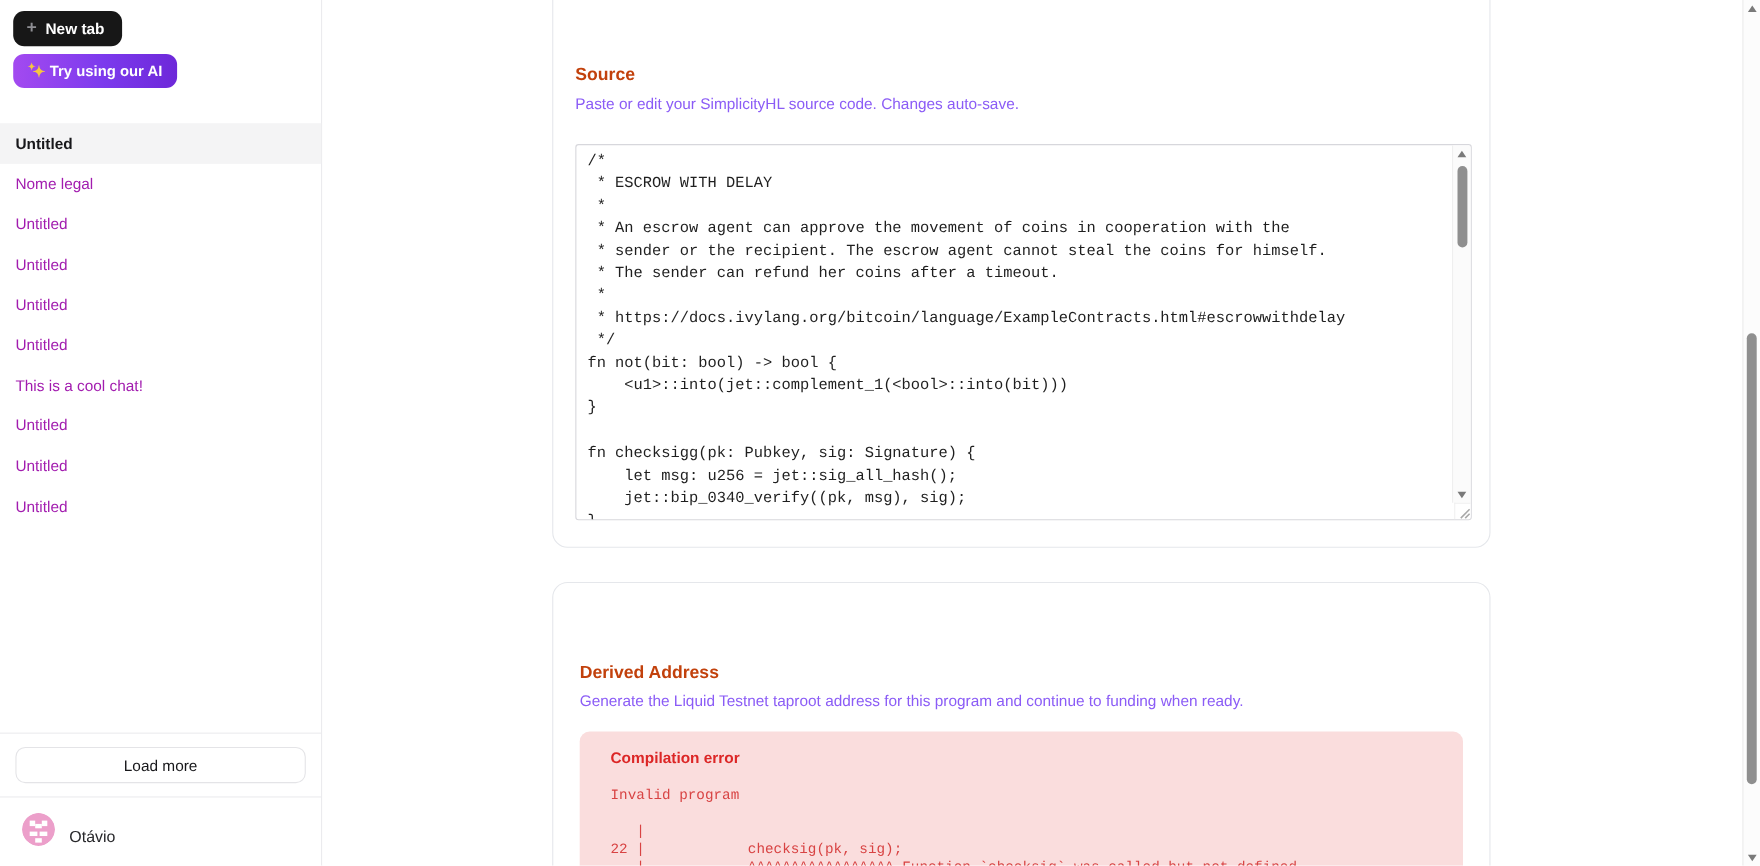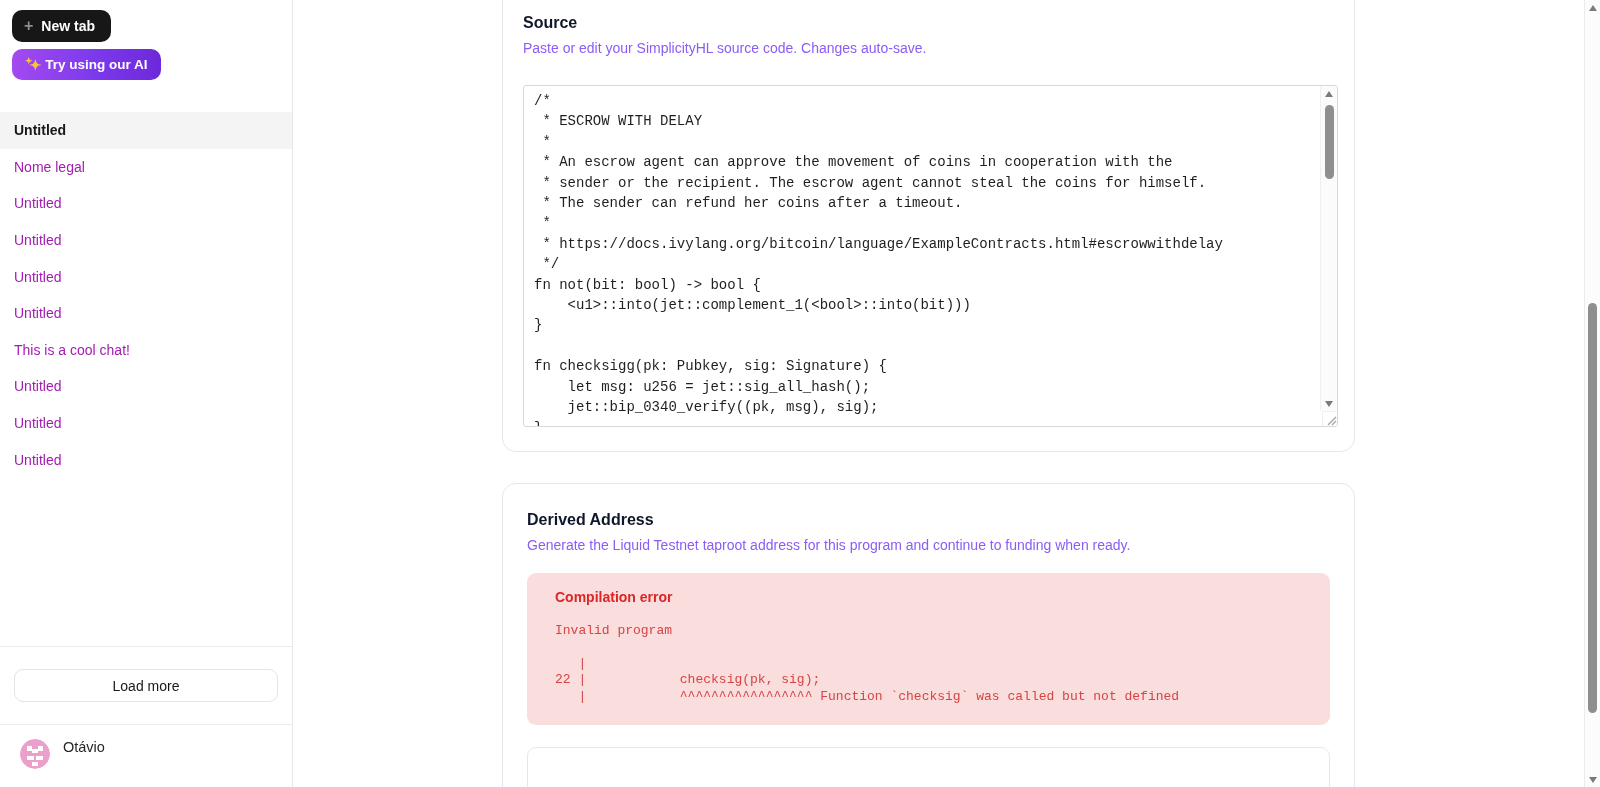--- a/index.html
+++ b/index.html
@@ -50,55 +50,55 @@
     font-size: 14px; color: #a21caf;
     cursor: pointer; white-space: nowrap; overflow: hidden;
   }
   .chat-item.selected {
     background: #f4f4f5; color: #18181b; font-weight: 600;
   }
   .sidebar-spacer { flex: 1; }
 
   .sidebar-loadmore {
     border-top: 1px solid #ebebee;
-    padding: 22px 14px;
+    padding: 12px 14px;
   }
   .btn-load-more {
     width: 100%; height: 33px;
     background: #ffffff; color: #18181b;
     border: 1px solid #e4e4e7; border-radius: 9px;
     font-size: 14px; font-weight: 500;
     font-family: "Liberation Sans", sans-serif;
     cursor: pointer;
   }
   .sidebar-user {
     border-top: 1px solid #ebebee;
     padding: 14px 14px 18px 20px;
-    display: flex; align-items: flex-start; gap: 13px;
+    display: flex; align-items: flex-end; gap: 13px;
   }
   .avatar { width: 30px; height: 30px; border-radius: 50%; overflow: hidden; flex: none; }
   .user-name { font-size: 14.5px; color: #27272a; }
 
   
   .main {
     position: absolute; left: 293px; right: 16px; top: 0; bottom: 0;
     overflow: hidden; background: #ffffff;
   }
   .content-col { width: 853px; margin-left: 209px; }
 
   .card {
     background: #ffffff;
     border: 1px solid #e5e7eb;
     border-radius: 14px;
     padding: 24px 20px;
   }
   .card-source { margin-top: -14px; padding-bottom: 24px; }
   .card-derived { margin-top: 31px; padding: 24px 24px 28px 24px; height: 500px; }
 
-  .card-title { font-size: 16px; font-weight: 700; color: #0f172a; line-height: 24px; }
+  .card-title { font-size: 16px; font-weight: 700; color: #c2410c; line-height: 24px; margin-top: 46px; }
   .card-subtitle { font-size: 14px; color: #8b5cf6; margin-top: 3px; line-height: 20px; }
 
   
   .editor-box {
     position: relative; margin-top: 27px;
     width: 815px; height: 342px;
     border: 1px solid #d7d7dc; border-radius: 3px;
     background: #ffffff; overflow: hidden;
     cursor: text;
   }

